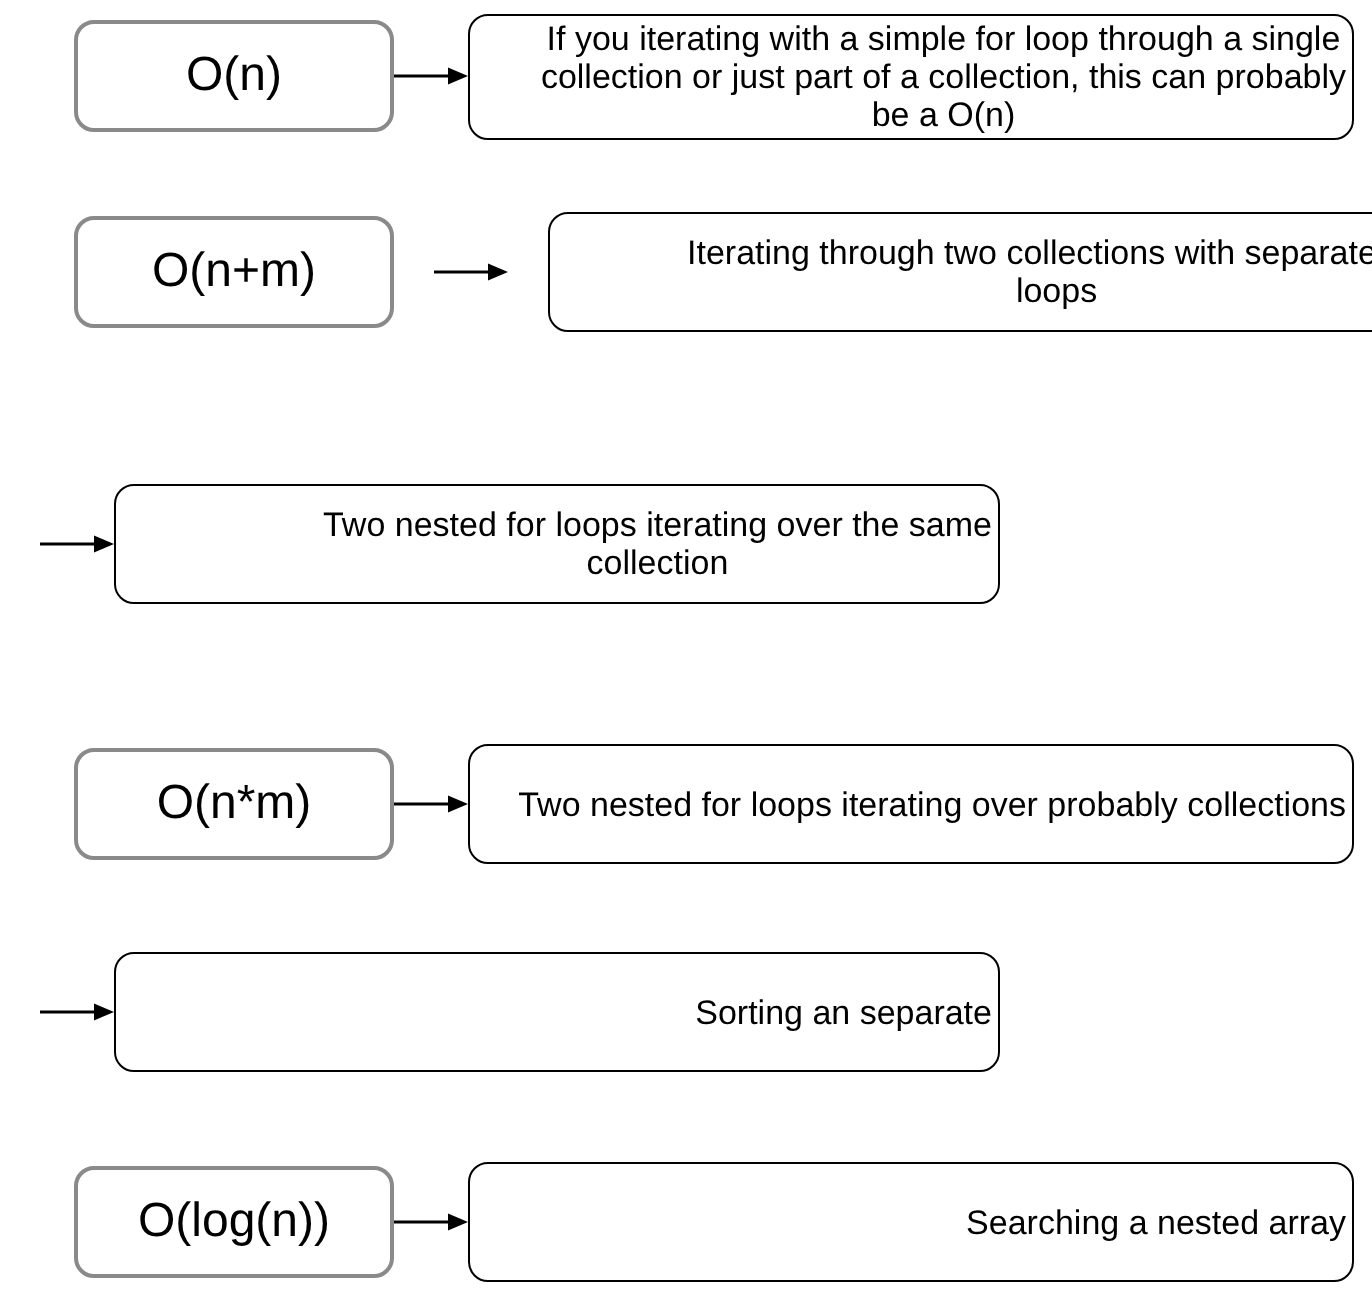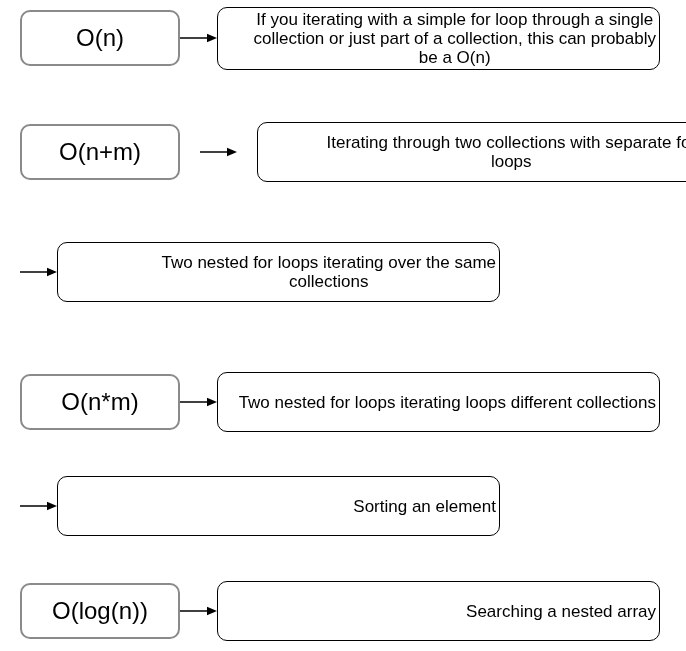--- a/index.html
+++ b/index.html
@@ -18,40 +18,41 @@
   }
   .row {
     position: absolute;
     left: 20px;
     width: 640px;
     height: 64px;
     display: flex;
     align-items: center;
   }
   .row:nth-child(1) { top: 6px; }
-  .row:nth-child(2) { top: 120px; gap: 20px; }
+  .row:nth-child(2) { top: 104px; gap: 20px; }
   .row:nth-child(3) { top: 240px; }
   .row:nth-child(4) { top: 370px; }
   .row:nth-child(5) { top: 474px; }
   .row:nth-child(6) { top: 579px; }
 
   .obox {
     box-sizing: border-box;
     flex: 0 0 160px;
     width: 160px;
     height: 56px;
     border: 2px solid #8a8a8a;
     border-radius: 10px;
     background: #ffffff;
     display: flex;
     align-items: center;
     justify-content: center;
     font-size: 24px;
     line-height: 1;
     white-space: nowrap;
+    margin-left: 17px;
   }
   .arrow {
     flex: 0 0 37px;
     width: 37px;
     height: 16px;
     display: block;
   }
   .dbox {
     box-sizing: border-box;
     flex: 0 0 443px;
@@ -106,44 +107,44 @@
     </div>
   </div>
 
   <div class="row">
     <svg class="arrow" viewBox="0 0 37 16" xmlns="http://www.w3.org/2000/svg">
       <line x1="0" y1="8" x2="28" y2="8" stroke="#000000" stroke-width="1.5"></line>
       <polygon points="27,3.8 37,8 27,12.2" fill="#000000"></polygon>
     </svg>
     <div class="dbox">
       <span>Two nested for loops iterating over the same
-collections</span>
+collection</span>
     </div>
   </div>
 
   <div class="row">
     <div class="obox">
       <span>O(n*m)</span>
     </div>
     <svg class="arrow" viewBox="0 0 37 16" xmlns="http://www.w3.org/2000/svg">
       <line x1="0" y1="8" x2="28" y2="8" stroke="#000000" stroke-width="1.5"></line>
       <polygon points="27,3.8 37,8 27,12.2" fill="#000000"></polygon>
     </svg>
     <div class="dbox">
-      <span>Two nested for loops iterating loops different collections</span>
+      <span>Two nested for loops iterating over probably collections</span>
     </div>
   </div>
 
   <div class="row">
     <svg class="arrow" viewBox="0 0 37 16" xmlns="http://www.w3.org/2000/svg">
       <line x1="0" y1="8" x2="28" y2="8" stroke="#000000" stroke-width="1.5"></line>
       <polygon points="27,3.8 37,8 27,12.2" fill="#000000"></polygon>
     </svg>
     <div class="dbox">
-      <span>Sorting an element</span>
+      <span>Sorting an separate</span>
     </div>
   </div>
 
   <div class="row">
     <div class="obox">
       <span>O(log(n))</span>
     </div>
     <svg class="arrow" viewBox="0 0 37 16" xmlns="http://www.w3.org/2000/svg">
       <line x1="0" y1="8" x2="28" y2="8" stroke="#000000" stroke-width="1.5"></line>
       <polygon points="27,3.8 37,8 27,12.2" fill="#000000"></polygon>

